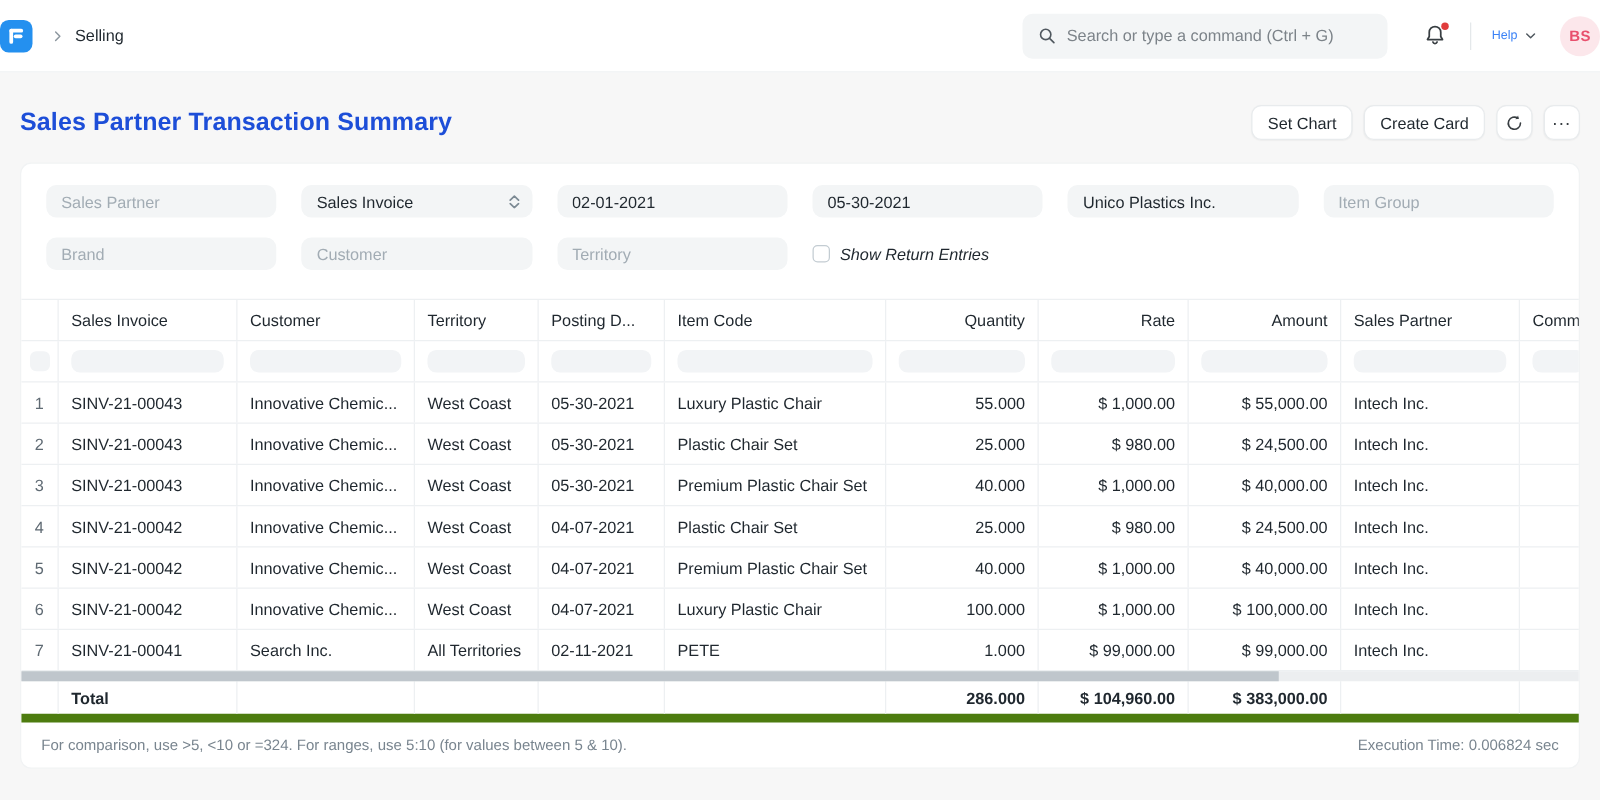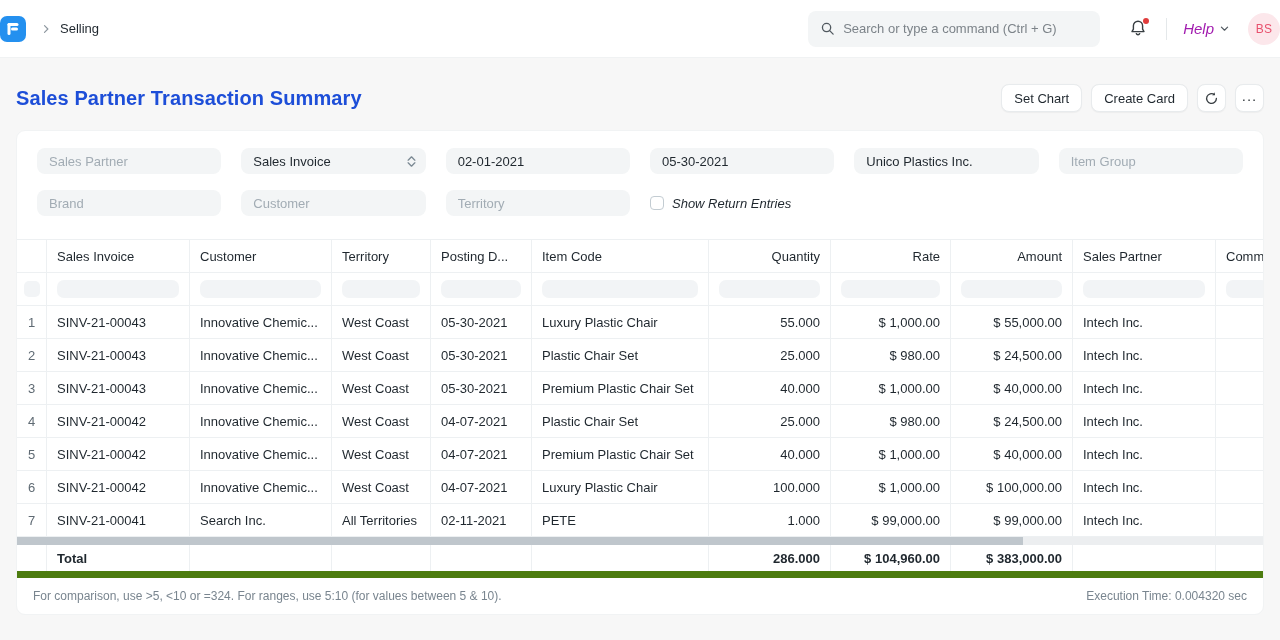--- a/index.html
+++ b/index.html
@@ -17,24 +17,24 @@
   .nav-spacer { flex:1; }
   .searchbar { width:292px; height:36px; background:#f3f5f6; border-radius:8px; border:none;
                display:flex; align-items:center; padding:0 12px; margin-right:28px; }
   .searchbar input { border:none; background:transparent; outline:none; font-size:13px;
                      color:#50585f; width:100%; margin-left:8px; font-family:inherit; }
   .searchbar input::placeholder { color:#7c8389; opacity:1; }
   .bell-wrap { position:relative; width:22px; height:22px; cursor:pointer; margin-right:16px; }
   .bell-dot { position:absolute; top:0px; right:1px; width:6px; height:6px; border-radius:50%;
               background:#e03c3c; }
   .nav-divider { width:1px; height:22px; background:#e4e8ea; margin-right:16px; }
-  .help { display:flex; align-items:center; font-size:15px; color:#a21caf; cursor:pointer; margin-right:18px;font-style:italic; }
+  .help { display:flex; align-items:center; font-size:10px; color:#3b82f6; cursor:pointer; margin-right:18px; }
   .help svg { margin-left:5px; }
   .avatar { width:32px; height:32px; border-radius:50%; background:#fce7eb; color:#e8506d;
-            font-size:12px; font-weight:400; display:flex; align-items:center; justify-content:center;
+            font-size:12px; font-weight:700; display:flex; align-items:center; justify-content:center;
             cursor:pointer; letter-spacing:.2px; }
 
   
   .page-head { display:flex; align-items:center; padding:26px 16px 18px 16px; }
   .page-title { font-size:20px; font-weight:700; color:#1d4ed8; letter-spacing:.1px; }
   .head-actions { margin-left:auto; display:flex; align-items:center; gap:9px; }
   .btn { height:28px; background:#ffffff; border:1px solid #e8ebed; border-radius:8px;
          font-size:13px; color:#1f272e; padding:0 12px; cursor:pointer; font-family:inherit;
          box-shadow:0 .5px 1px rgba(0,0,0,.04); display:flex; align-items:center; }
   .btn-icon { width:29px; justify-content:center; padding:0; }
@@ -344,15 +344,15 @@
       <div class="dt-cell c6 num">286.000</div>
       <div class="dt-cell c7 num">$ 104,960.00</div>
       <div class="dt-cell c8 num">$ 383,000.00</div>
       <div class="dt-cell c9"></div>
       <div class="dt-cell c10"></div>
     </div>
   </div>
 
   <div class="card-footer">
     <span>For comparison, use &gt;5, &lt;10 or =324. For ranges, use 5:10 (for values between 5 &amp; 10).</span>
-    <span class="exec">Execution Time: 0.004320 sec</span>
+    <span class="exec">Execution Time: 0.006824 sec</span>
   </div>
 </div>
 
 </body></html>

